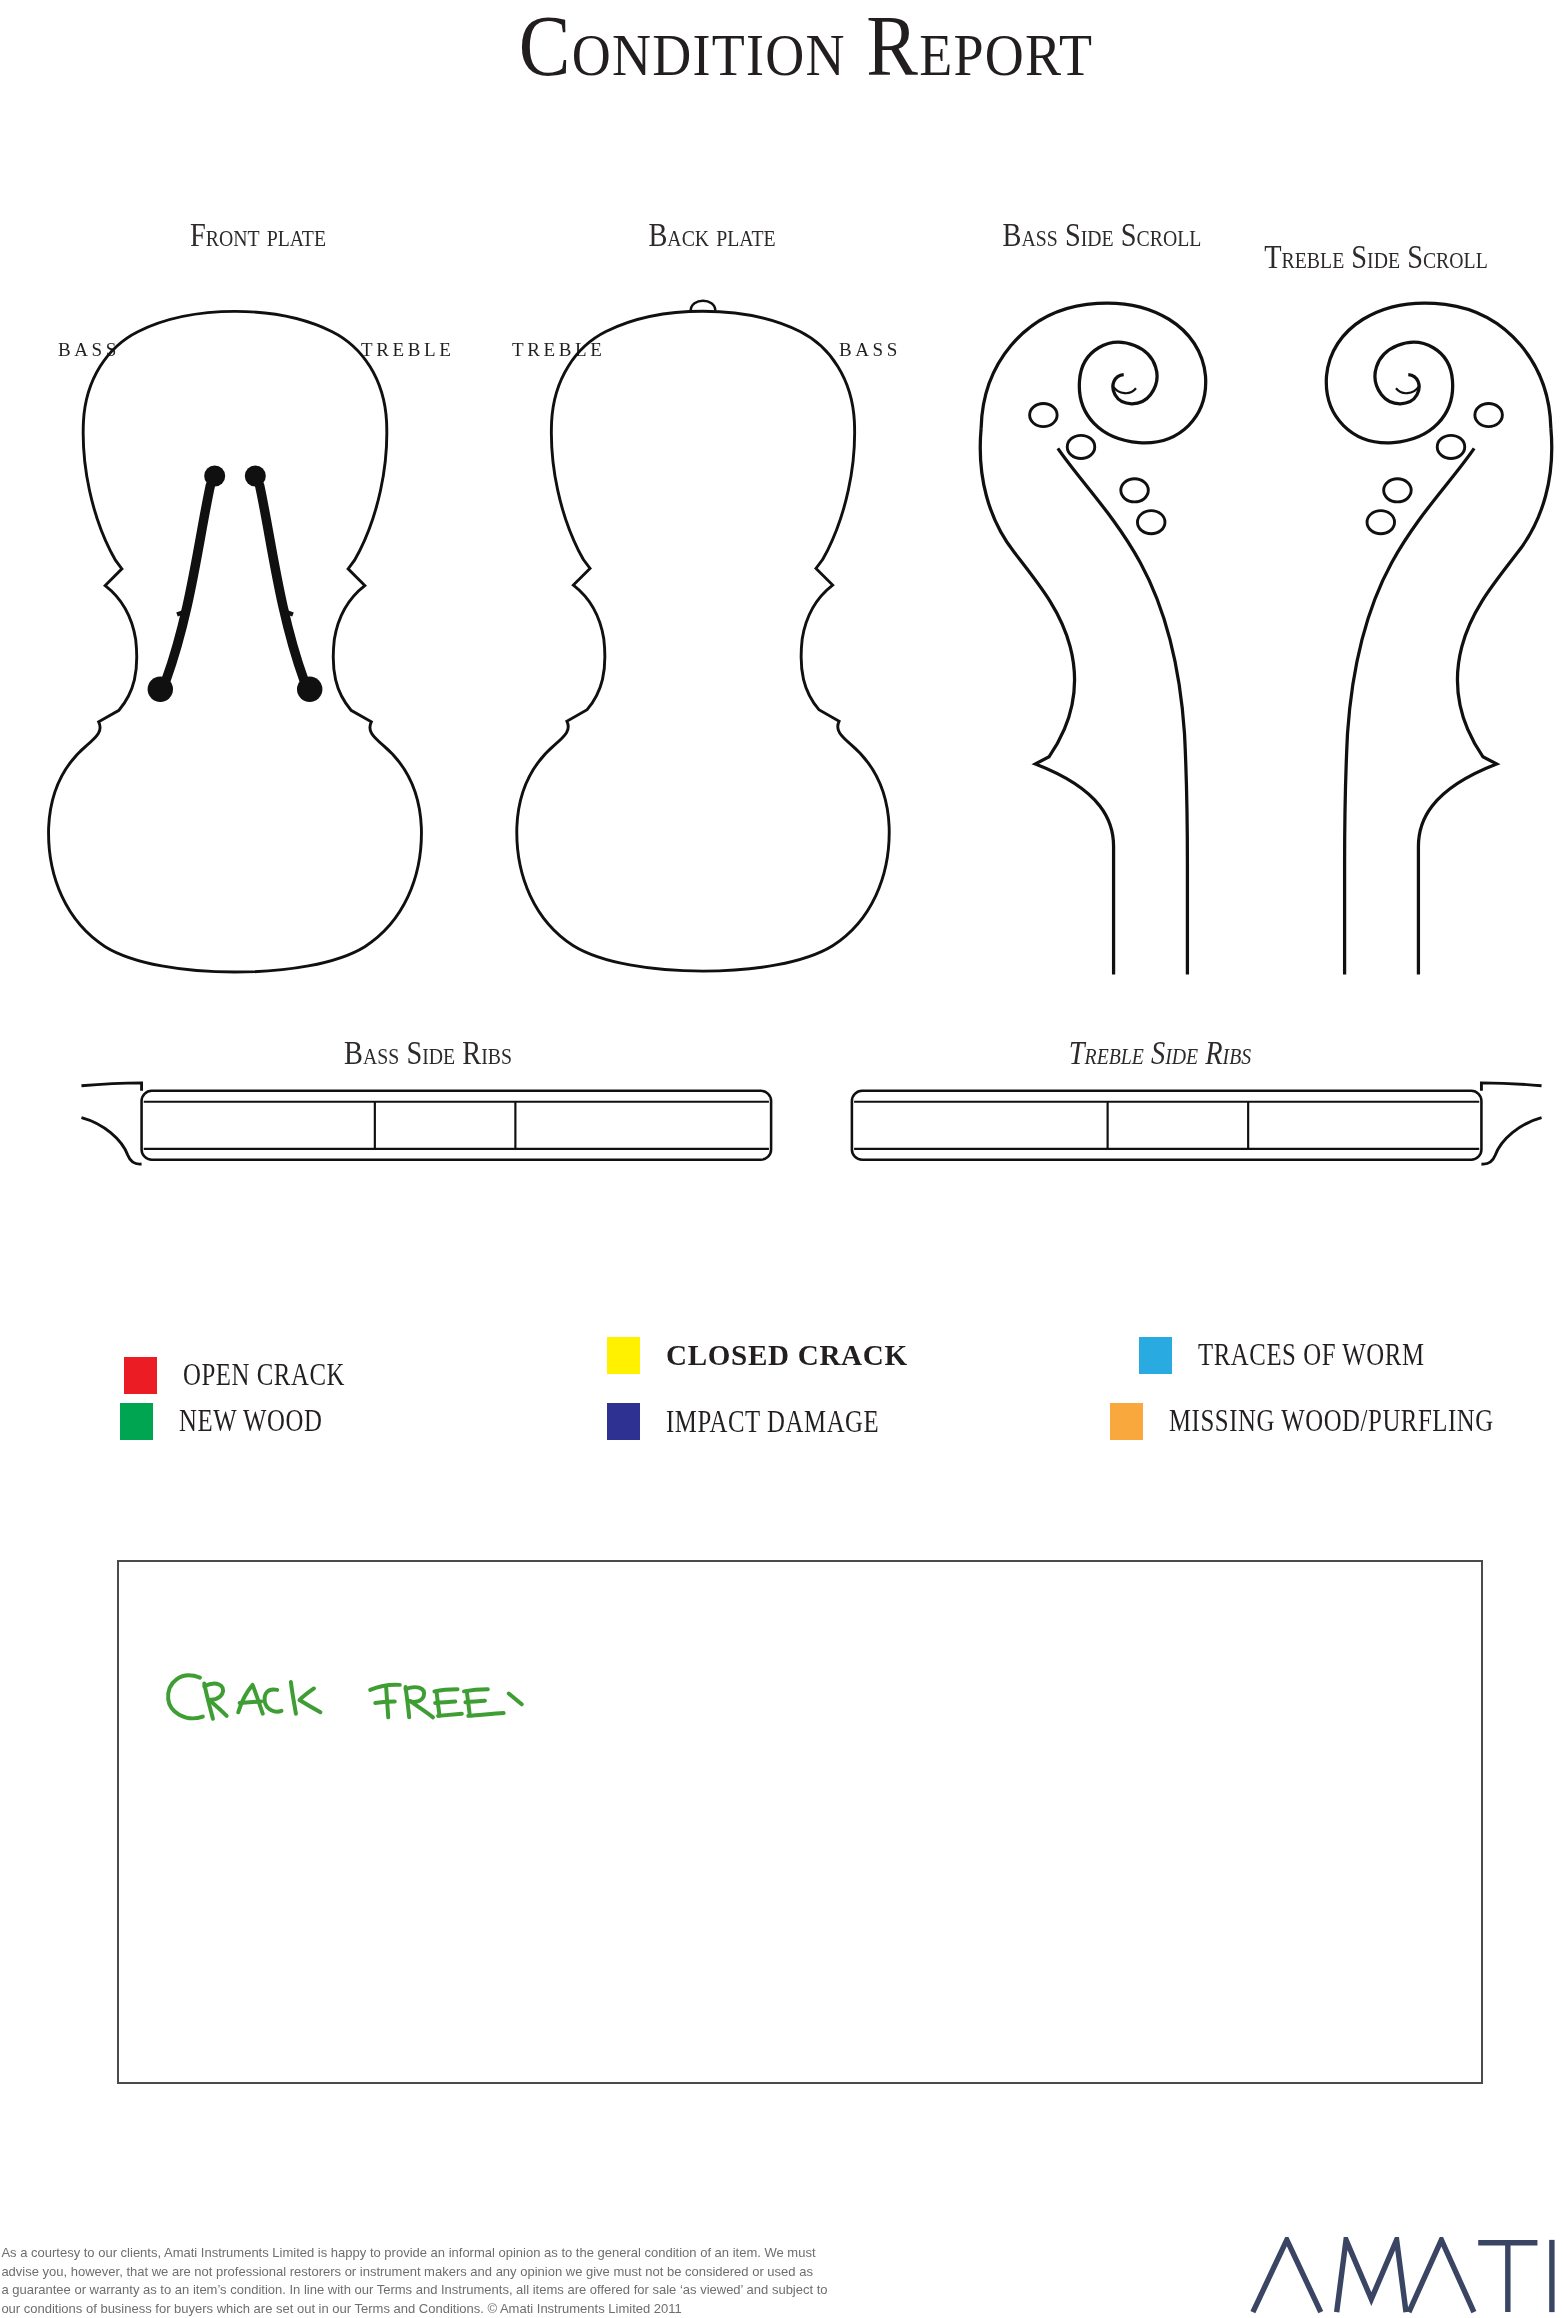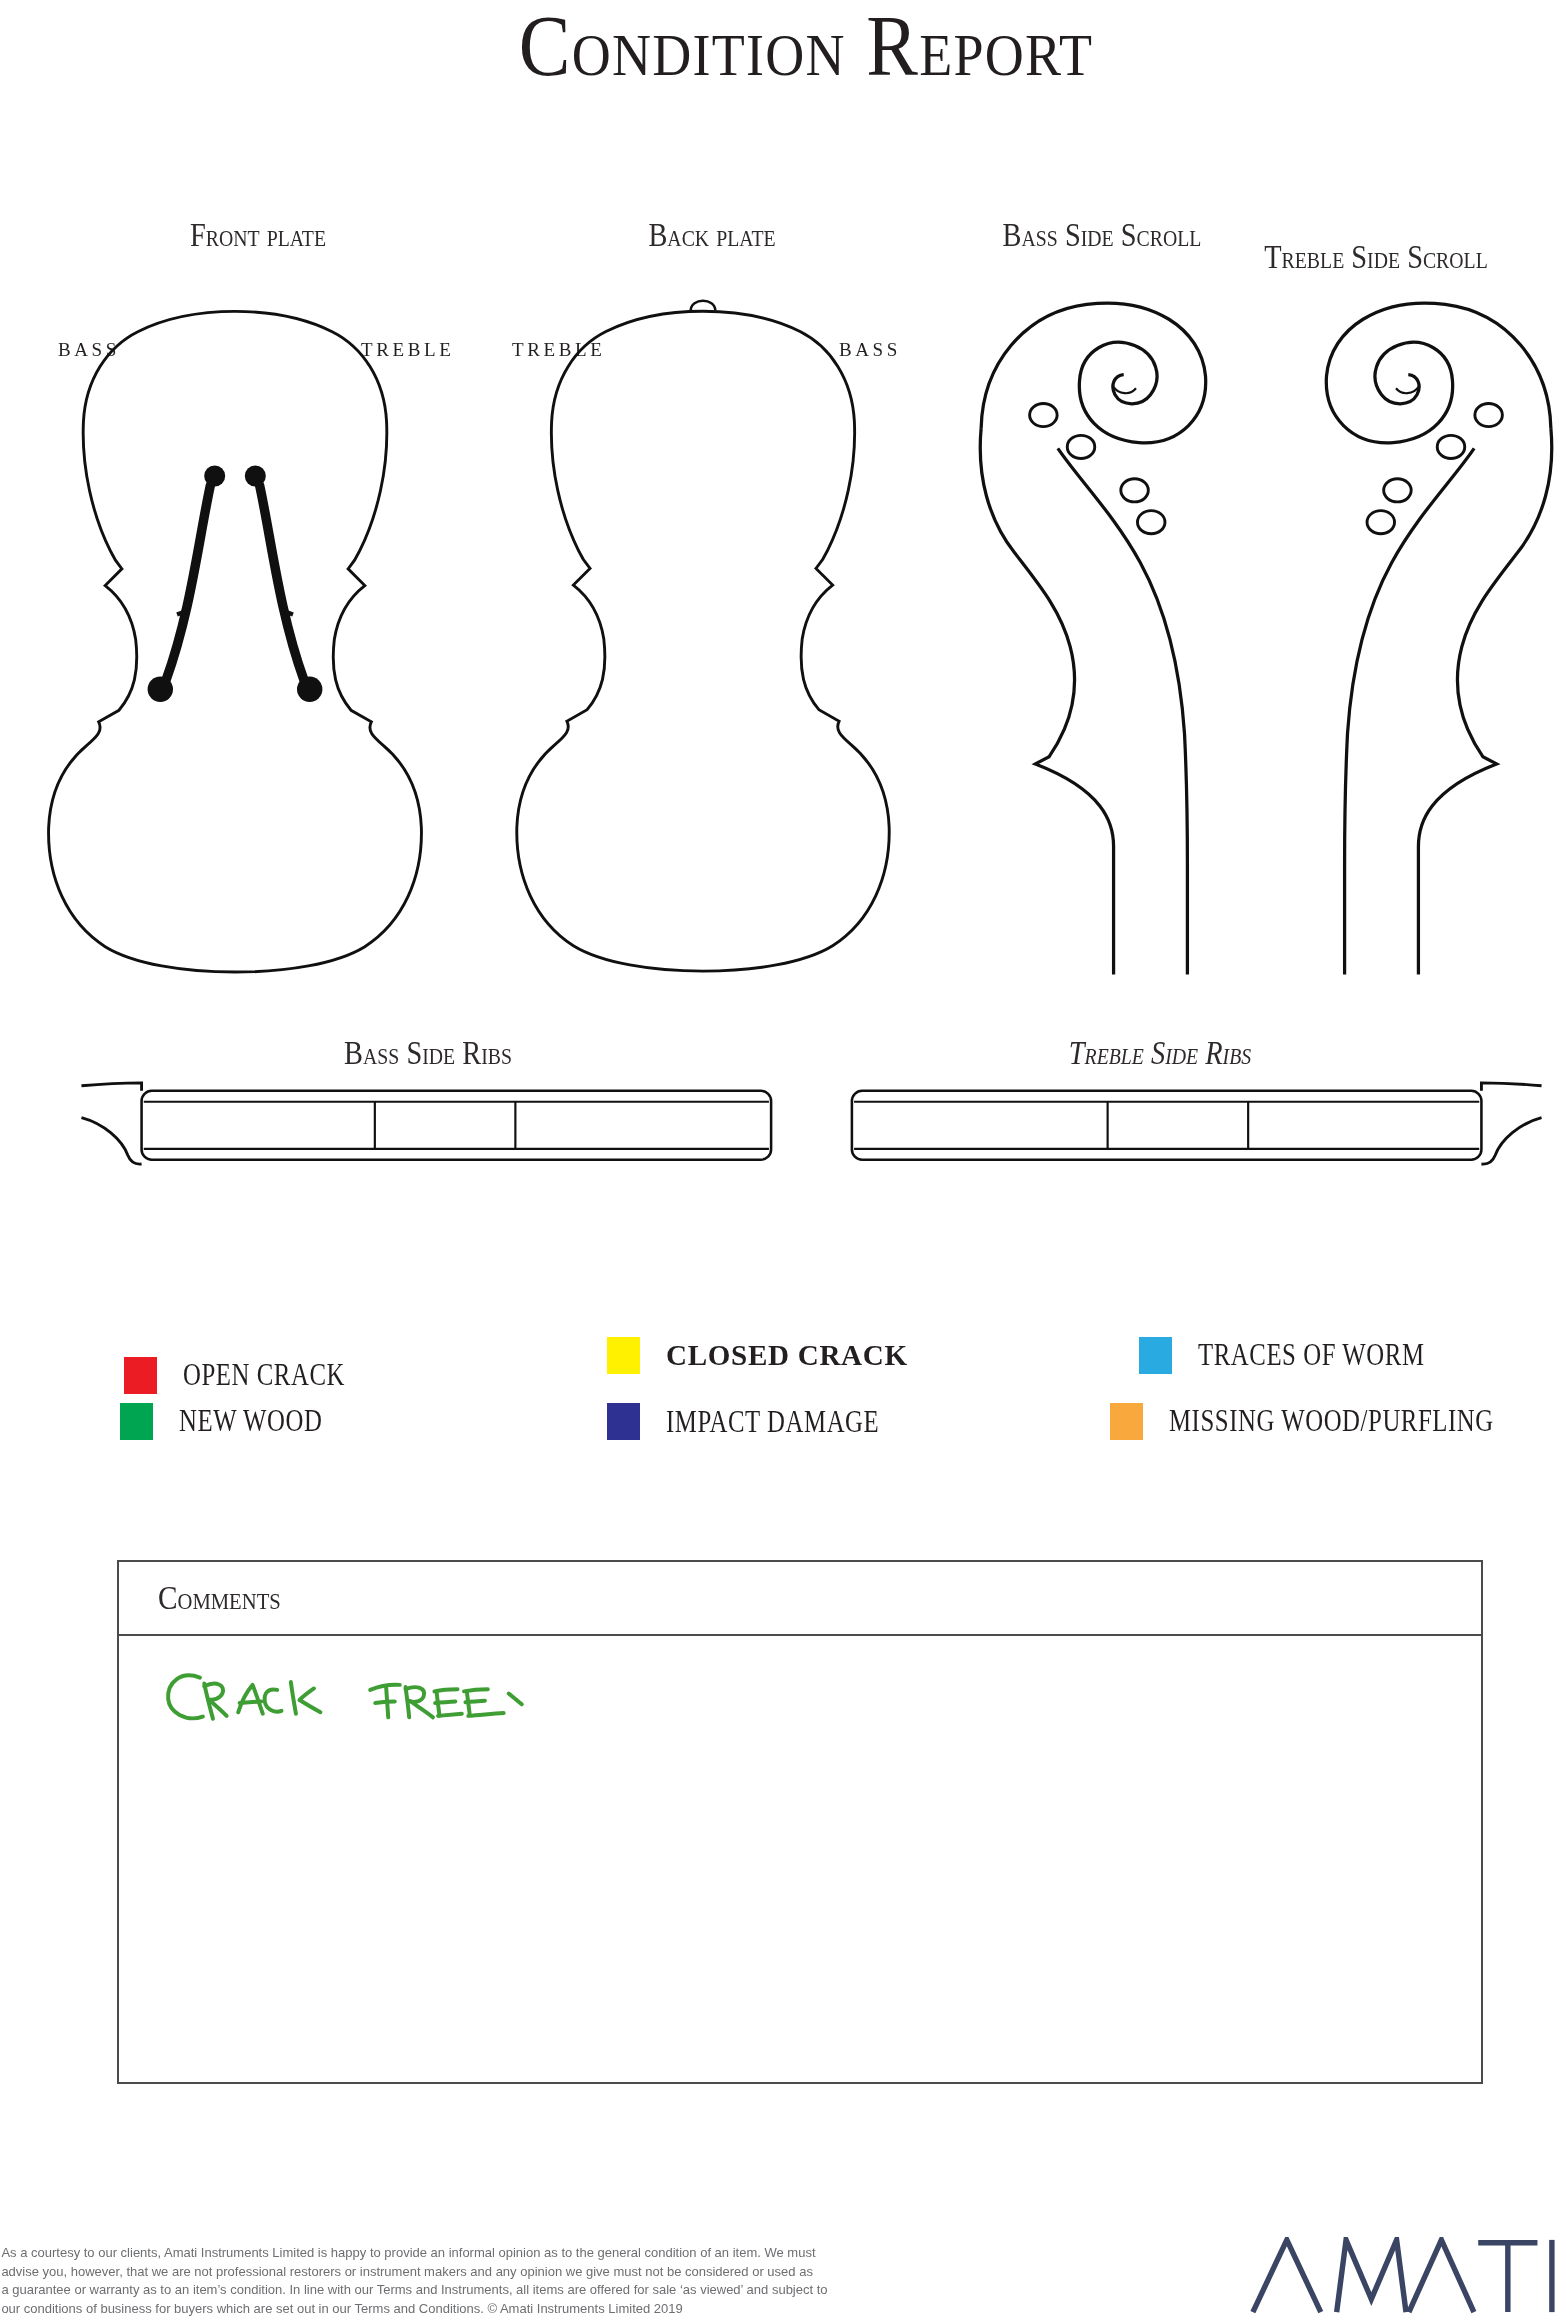--- a/index.html
+++ b/index.html
@@ -222,23 +222,20 @@
   <div class="legend-item" style="left:607px; top:1402px;align-items:flex-end;">
     <span class="swatch" style="background: rgb(46, 49, 146);"></span>
     <span class="legend-label">IMPACT DAMAGE</span>
   </div>
   <div class="legend-item" style="left:1110px; top:1402px;">
     <span class="swatch" style="background: rgb(249, 168, 62);"></span>
     <span class="legend-label">MISSING WOOD/PURFLING</span>
   </div>
 
   <div class="comments-box">
-    <div class="comments-header">
-      <span class="cond">Comments</span>
-    </div>
     <svg class="handwriting" width="406" height="101" viewBox="0 0 560 140" aria-label="CRACK FREE`">
       <g fill="none" stroke-width="5.5" stroke-linecap="round" stroke-linejoin="round" stroke="#3e9e34">
 
         <path d="M 54 12 C 28 2, 8 18, 10 42 C 12 60, 34 74, 58 66"></path>
 
         <path d="M 60 20 C 63 36, 68 54, 72 69"></path>
         <path d="M 60 24 C 76 16, 90 22, 85 34 C 82 41, 72 44, 65 42"></path>
         <path d="M 67 43 C 75 50, 84 58, 91 65"></path>
 
         <path d="M 107 60 C 112 44, 120 30, 127 22 C 132 35, 137 50, 141 62"></path>
@@ -269,21 +266,21 @@
 
         <path d="M 482 34 C 488 39, 494 44, 500 49"></path>
       </g>
     </svg>
   </div>
 
   <div class="footer-text">
     <div>As a courtesy to our clients, Amati Instruments Limited is happy to provide an informal opinion as to the general condition of an item. We must</div>
     <div>advise you, however, that we are not professional restorers or instrument makers and any opinion we give must not be considered or used as</div>
     <div>a guarantee or warranty as to an item’s condition. In line with our Terms and Instruments, all items are offered for sale ‘as viewed’ and subject to</div>
-    <div>our conditions of business for buyers which are set out in our Terms and Conditions. © Amati Instruments Limited 2019</div>
+    <div>our conditions of business for buyers which are set out in our Terms and Conditions. © Amati Instruments Limited 2011</div>
   </div>
 
   <svg class="amati-logo" width="316" height="78" viewBox="0 0 436 108" aria-label="AMATI">
     <g fill="none" stroke-width="7.5" stroke-linejoin="miter" stroke="#3a4564">
       <path d="M 6 104 L 53 4 L 100 104"></path>
       <path d="M 122 104 L 135 4 L 170 86 L 205 4 L 218 104"></path>
       <path d="M 222 104 L 267 4 L 312 104"></path>
       <path d="M 318 8 L 400 8 M 359 8 L 359 104"></path>
       <path d="M 420 4 L 420 104"></path>
     </g>

